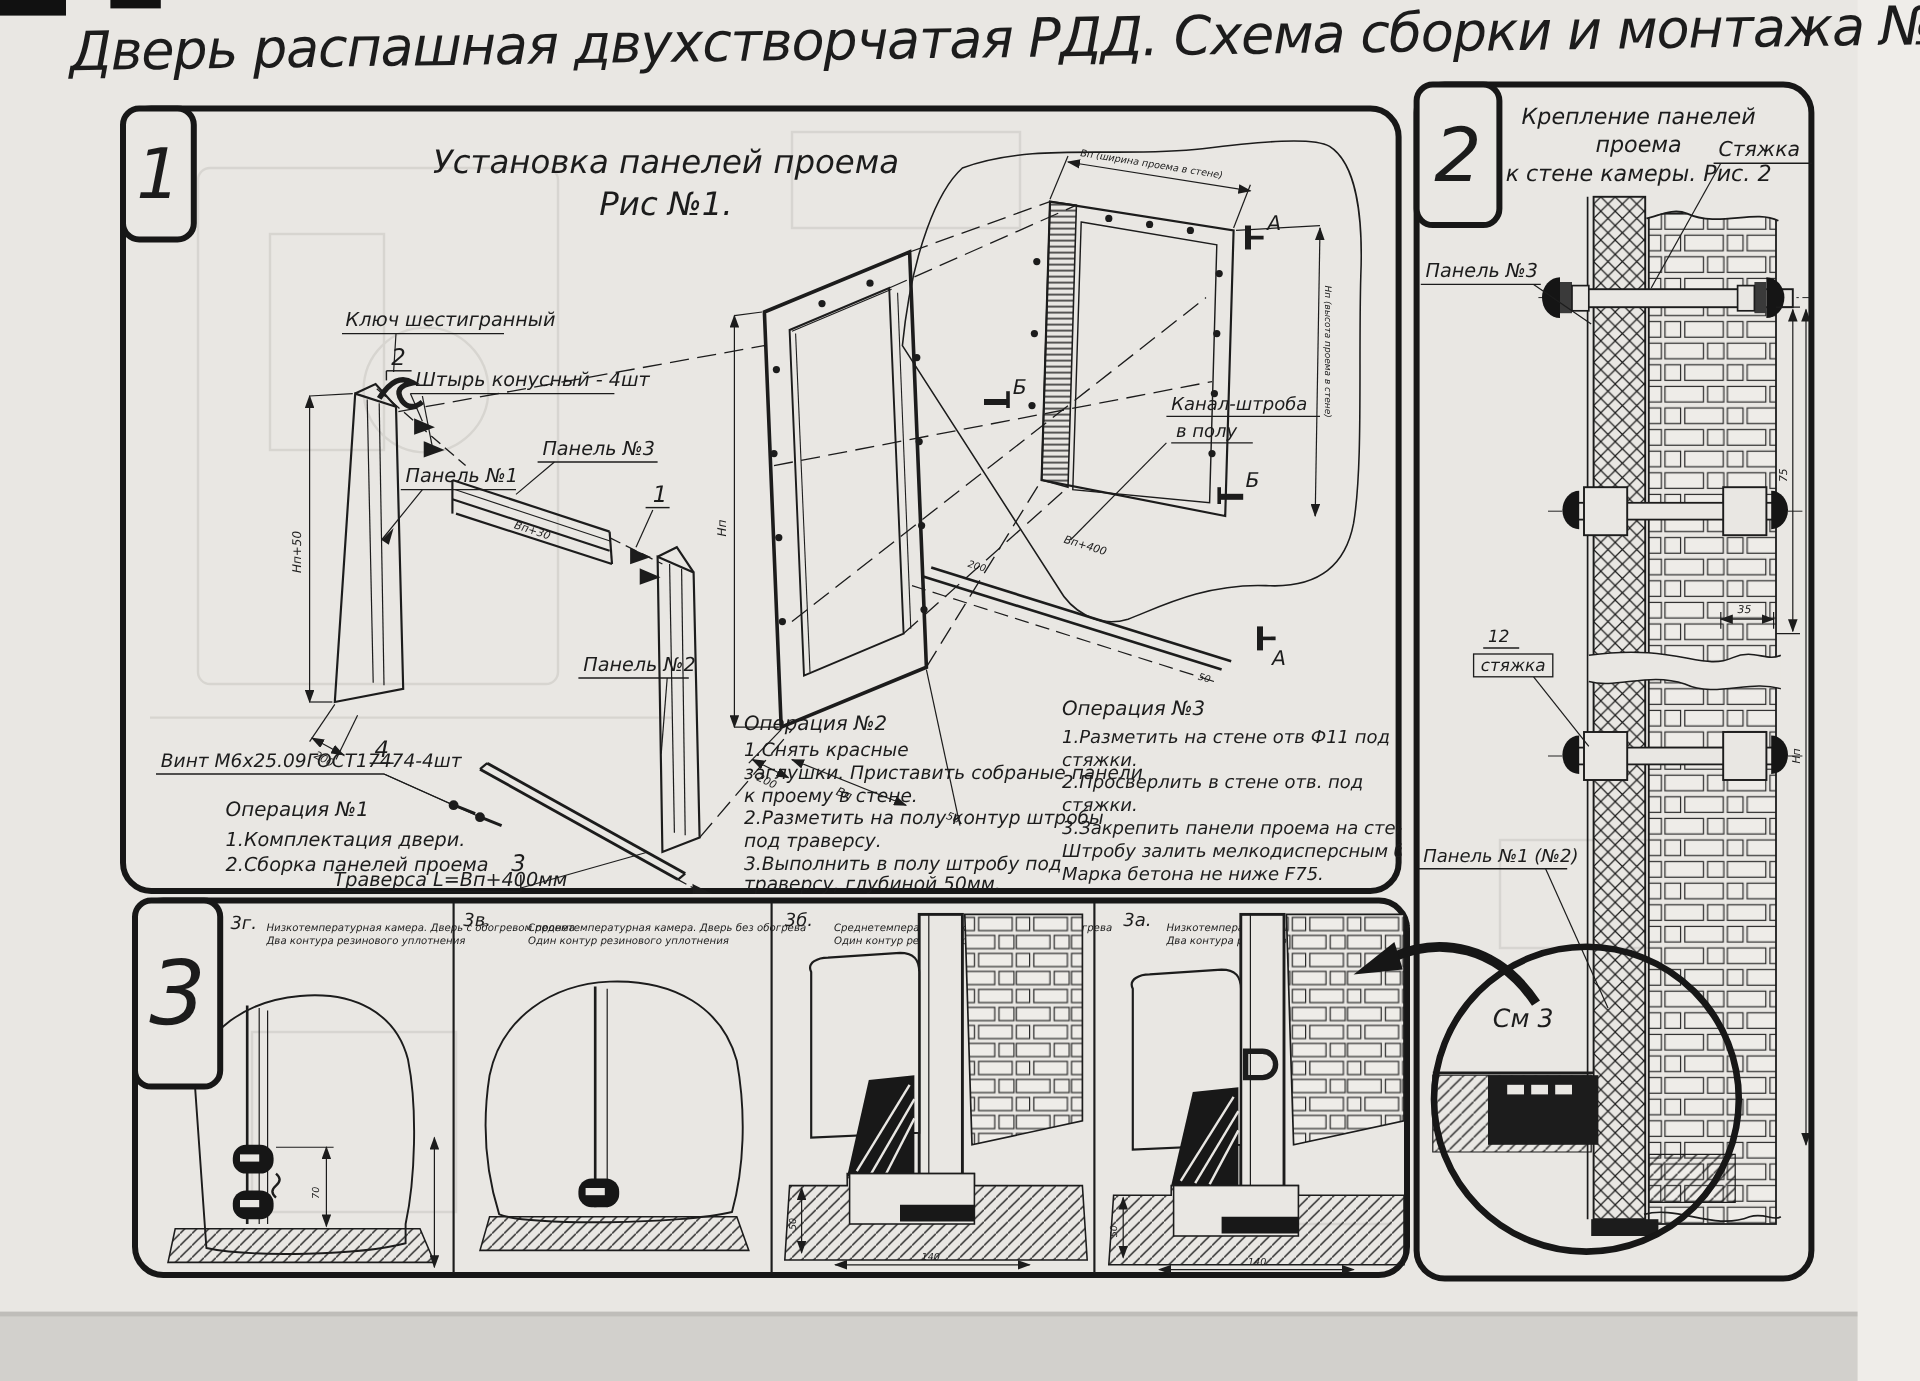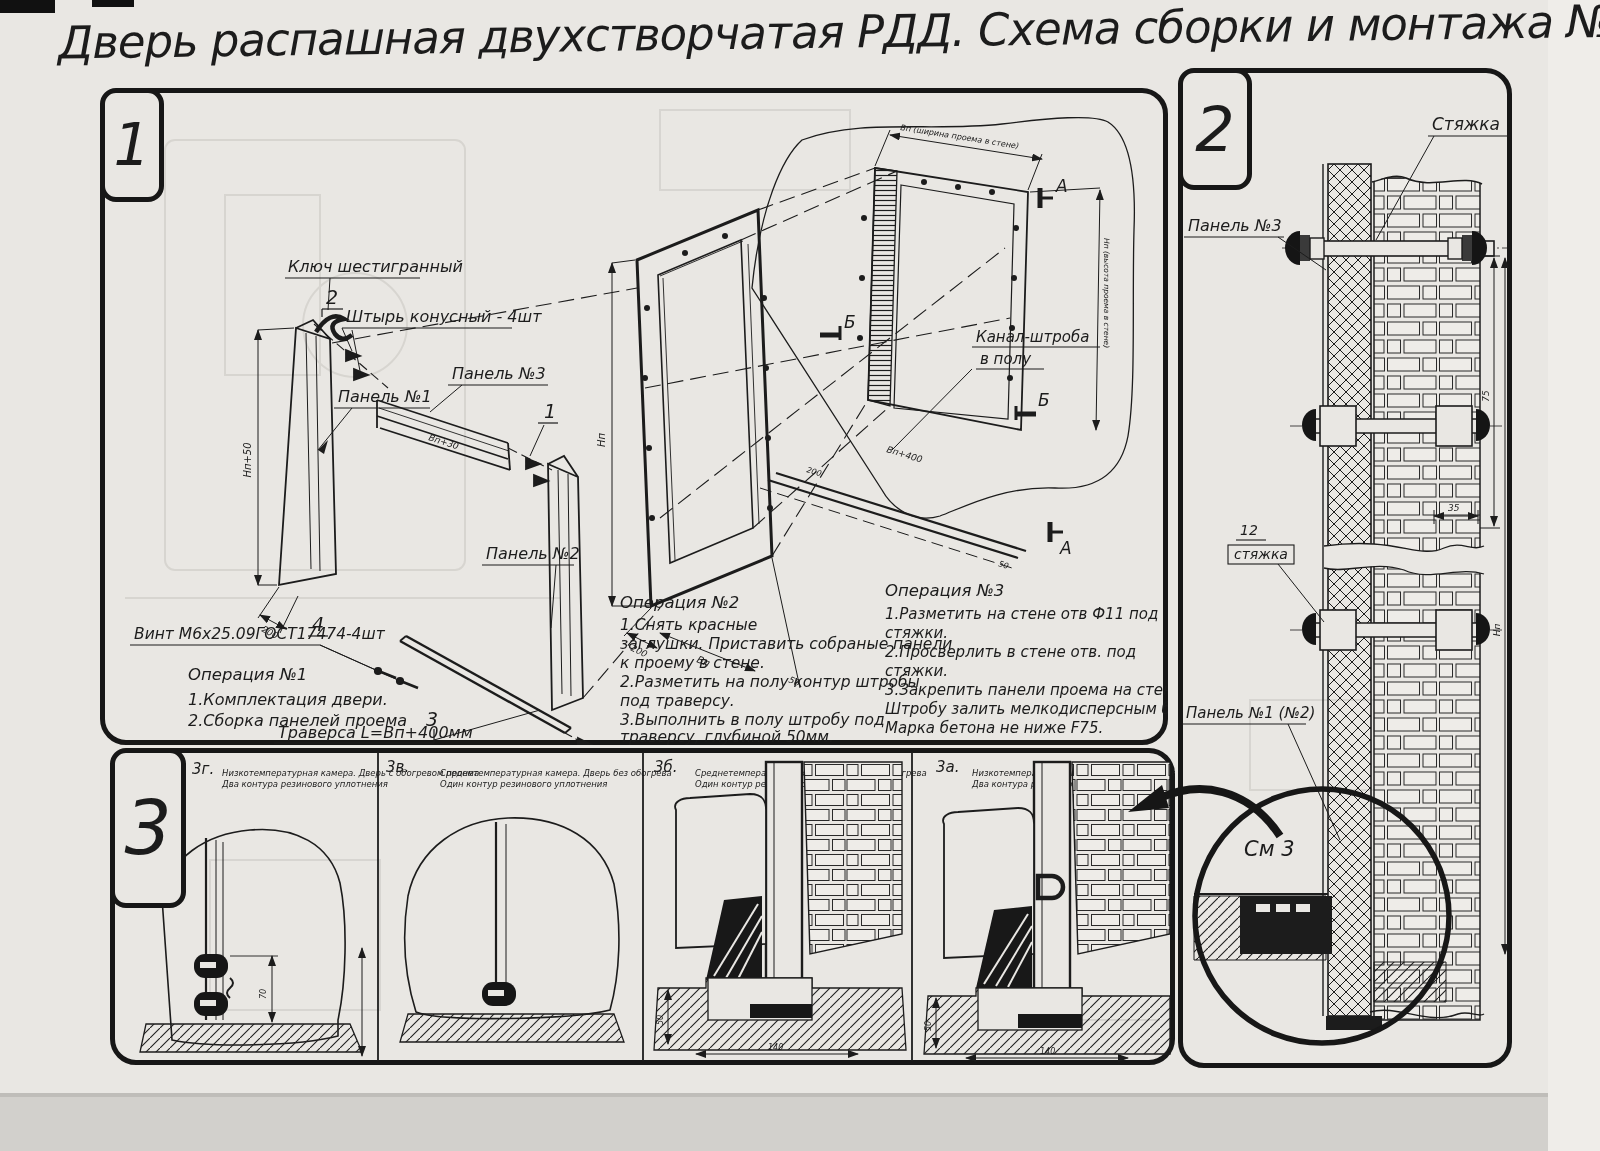--- a/index.html
+++ b/index.html
@@ -47,20 +47,28 @@
   <div class="tab" style="left:100px;top:88px;width:64px;height:114px;font-size:58px;">
     <span>1</span>
   </div>
   <div class="tab" style="left:1178px;top:68px;width:74px;height:122px;font-size:62px;">
     <span>2</span>
   </div>
   <div class="tab" style="left:110px;top:748px;width:76px;height:160px;font-size:74px;">
     <span>3</span>
   </div>
 
+  <div class="figtitle" style="left:320px;top:118px;width:470px;font-size:27px;">
+    <div>Установка панелей проема</div>
+    <div>Рис №1.</div>
+  </div>
+  <div class="figtitle" style="left:1238px;top:86px;width:255px;font-size:18.5px;">
+    <div>Крепление панелей проема</div>
+    <div>к стене камеры. Рис. 2</div>
+  </div>
 
   <svg class="lyr" style="left:100px;top:88px;" width="1068" height="657" viewBox="0 0 1068 657">
     <defs>
       <marker id="ar1" markerWidth="11" markerHeight="8" refX="10" refY="4" orient="auto-start-reverse">
         <path d="M0,0 L11,4 L0,8 z" fill="#1c1c1c"></path>
       </marker>
       <pattern id="d1" width="5" height="5" patternUnits="userSpaceOnUse">
         <line x1="0" y1="2.5" x2="5" y2="2.5" stroke="#1c1c1c" stroke-width="1.2"></line>
       </pattern>
     </defs>

